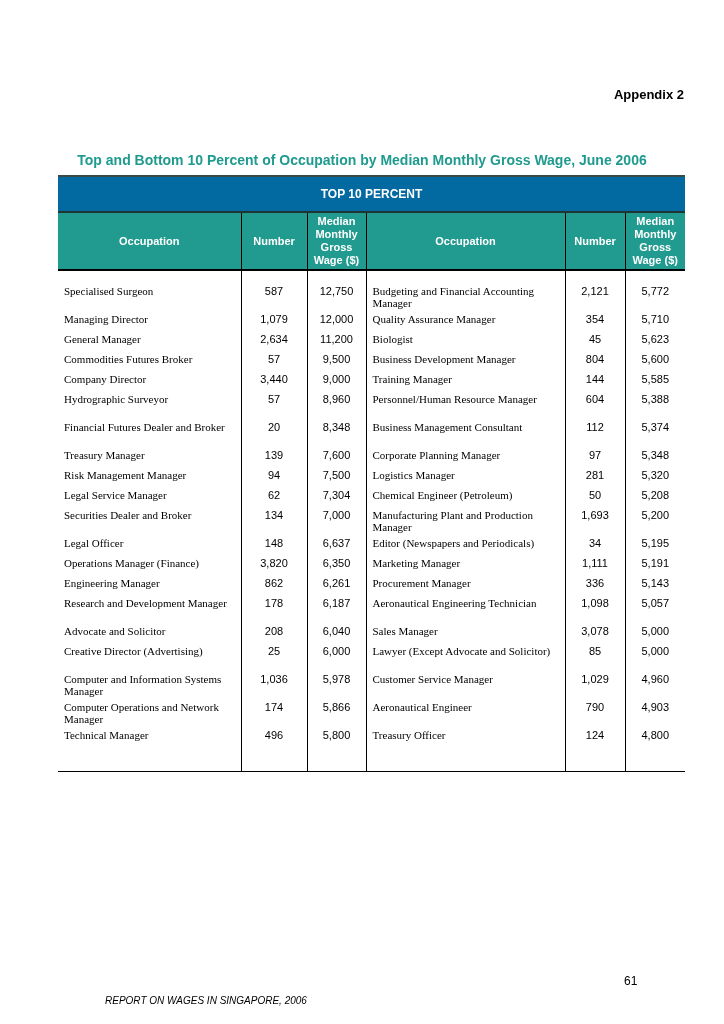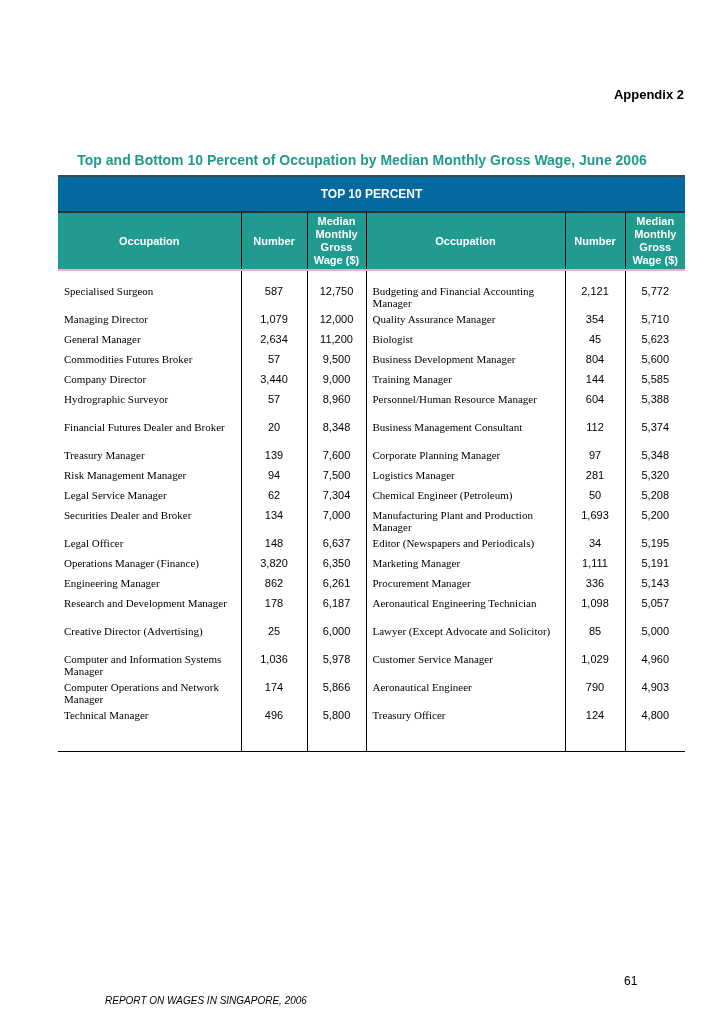--- a/index.html
+++ b/index.html
@@ -1,21 +1,21 @@
 <!DOCTYPE html>
 <html><head>
 <meta charset="utf-8">
 <style>
   html, body { margin:0; padding:0; background:#ffffff; }
   body { width:724px; height:1024px; position:relative; font-family:"Liberation Sans", sans-serif; color:#000; overflow:hidden; }
   .appendix { position:absolute; right:40px; top:87px; font-weight:bold; font-size:13px; }
   .title { position:absolute; left:0; width:724px; top:152px; text-align:center; color:#1e9a8e; font-weight:bold; font-size:14px; }
   table { position:absolute; left:58px; top:175px; width:627px; border-collapse:collapse; font-size:11px; }
   .band th { background:#0369a1; color:#fff; font-weight:bold; font-size:12px; height:32px; border-top:2px solid #3a4a48; border-bottom:2px solid #1e3533; }
-  .hdr th { background:#219a8f; color:#fff; font-weight:bold; font-size:11px; line-height:13px; height:56px; border-bottom:2px solid #f9a8d4; padding:0 2px;margin-top:16px; }
+  .hdr th { background:#219a8f; color:#fff; font-weight:bold; font-size:11px; line-height:13px; height:56px; border-bottom:2px solid #000000; padding:0 2px;margin-top:16px; }
   .hdr th.sep, td.sep { border-left:1px solid #000; }
   td { vertical-align:top; padding:0; line-height:12px; }
   td.occ { padding-left:6px; padding-right:8px; text-align:left;font-family:Liberation Serif, serif; }
   td.num { text-align:center; }
   tr.row td { height:20px; padding-top:0; }
   tr.row.tall td { height:28px; }
   tr.spacer td { height:14px; }
   tr.endpad td { height:22px; border-bottom:1px solid #000; }
   .footer-left { position:absolute; left:105px; top:975px; font-style:italic; font-size:10px;margin-top:20px; }
   .footer-right { position:absolute; left:624px; top:974px; font-size:12px; }
@@ -172,20 +172,28 @@
         <td class="num sep">5,143</td>
       </tr>
       <tr class="row tall">
         <td class="occ">Research and Development Manager</td>
         <td class="num sep">178</td>
         <td class="num sep">6,187</td>
         <td class="occ sep">Aeronautical Engineering Technician</td>
         <td class="num sep">1,098</td>
         <td class="num sep">5,057</td>
       </tr>
+      <tr class="row">
+        <td class="occ">Advocate and Solicitor</td>
+        <td class="num sep">208</td>
+        <td class="num sep">6,040</td>
+        <td class="occ sep">Sales Manager</td>
+        <td class="num sep">3,078</td>
+        <td class="num sep">5,000</td>
+      </tr>
       <tr class="row tall">
         <td class="occ">Creative Director (Advertising)</td>
         <td class="num sep">25</td>
         <td class="num sep">6,000</td>
         <td class="occ sep">Lawyer (Except Advocate and Solicitor)</td>
         <td class="num sep">85</td>
         <td class="num sep">5,000</td>
       </tr>
       <tr class="row tall">
         <td class="occ">Computer and Information Systems Manager</td>

